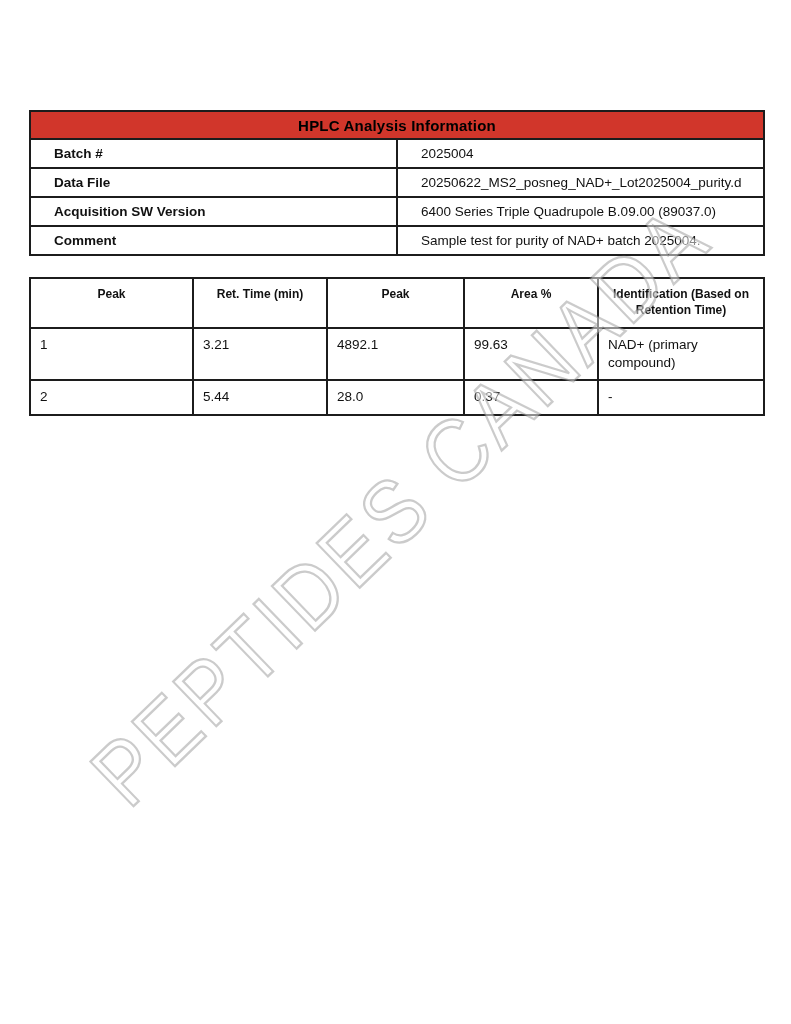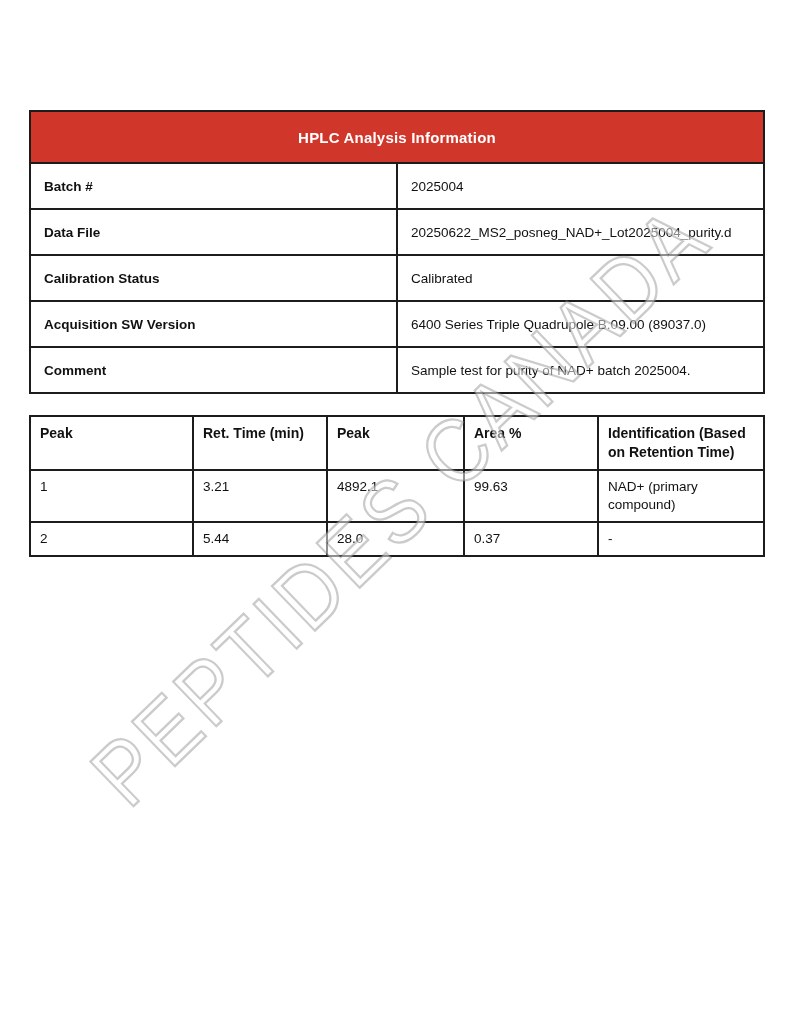--- a/index.html
+++ b/index.html
@@ -9,40 +9,40 @@
     position: relative;
     background: #ffffff;
     font-family: "Liberation Sans", "DejaVu Sans", sans-serif;
     color: #111111;
     overflow: hidden;
   }
   .page { position: absolute; left: 29px; top: 110px; width: 736px; }
   table { border-collapse: collapse; width: 100%; table-layout: fixed; }
   th, td { border: 2px solid #1c1c1c; }
   .titlebar {
-    color: #ffffff;
+    color: #000000;
     font-size: 15px;
     font-weight: 700;
     text-align: center;
-    height: 52px;
+    height: 28px;
     padding: 0 18px;
     letter-spacing: 0.2px;
   }
   .info-table td {
-    height: 46px;
+    height: 29px;
     font-size: 13.5px;
-    padding: 4px 13px;
+    padding: 4px 23px;
     vertical-align: middle;
     background: #ffffff;
   }
   .info-table td.lbl { font-weight: 700; }
   .peak-table { margin-top: 21px; }
   .peak-table th.colhead {
-    font-size: 14px;
-    text-align: left;
+    font-size: 12px;
+    text-align: center;
     vertical-align: top;
     padding: 7px 9px;
     height: 50px;
     background: #ffffff;
     line-height: 1.35;
   }
   .peak-table td {
     font-size: 13.5px;
     vertical-align: top;
     padding: 7px 9px;
@@ -76,24 +76,20 @@
       <tr>
         <th colspan="2" class="titlebar" style="background: rgb(209, 54, 43);">HPLC Analysis Information</th>
       </tr>
       <tr>
         <td class="lbl">Batch #</td>
         <td class="val">2025004</td>
       </tr>
       <tr>
         <td class="lbl">Data File</td>
         <td class="val">20250622_MS2_posneg_NAD+_Lot2025004_purity.d</td>
-      </tr>
-      <tr>
-        <td class="lbl">Calibration Status</td>
-        <td class="val">Calibrated</td>
       </tr>
       <tr>
         <td class="lbl">Acquisition SW Version</td>
         <td class="val">6400 Series Triple Quadrupole B.09.00 (89037.0)</td>
       </tr>
       <tr>
         <td class="lbl">Comment</td>
         <td class="val">Sample test for purity of NAD+ batch 2025004.</td>
       </tr>
     </tbody>

